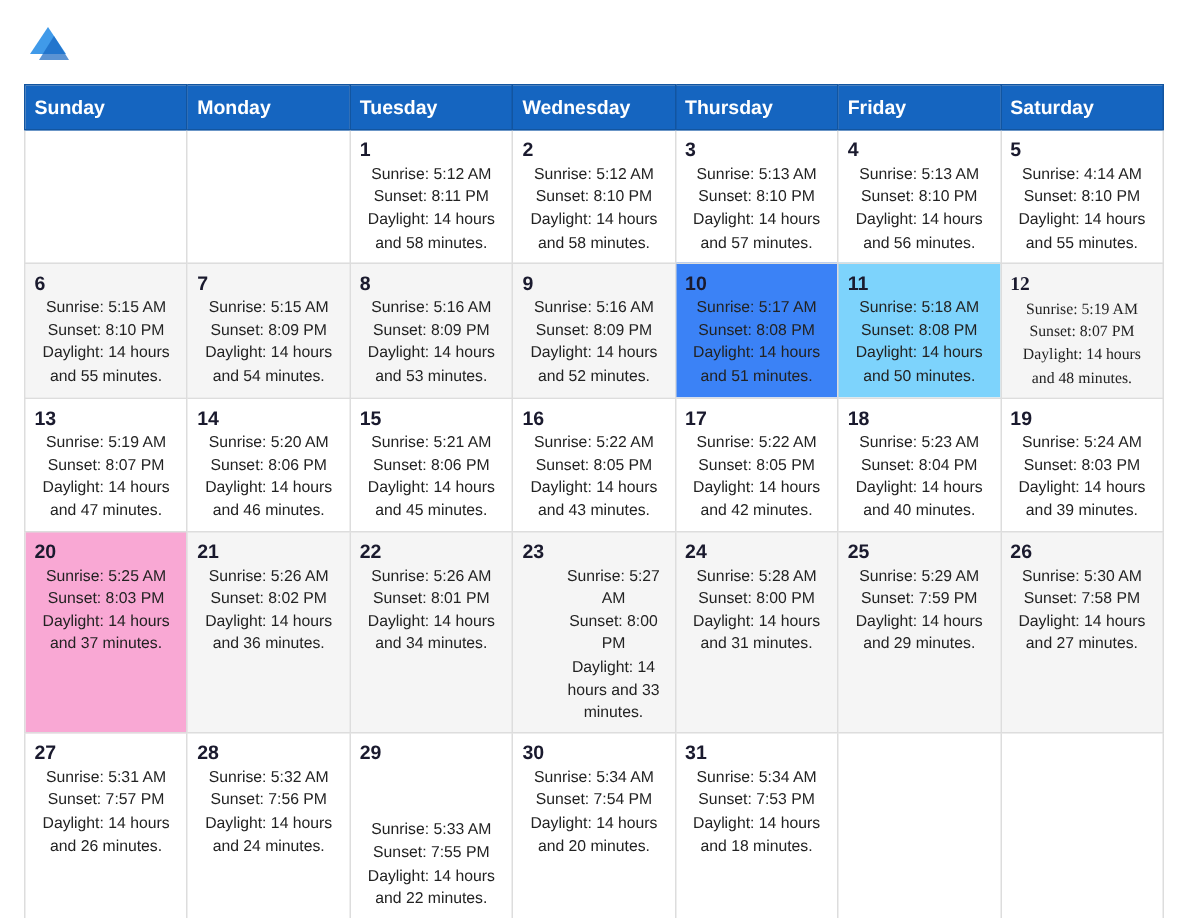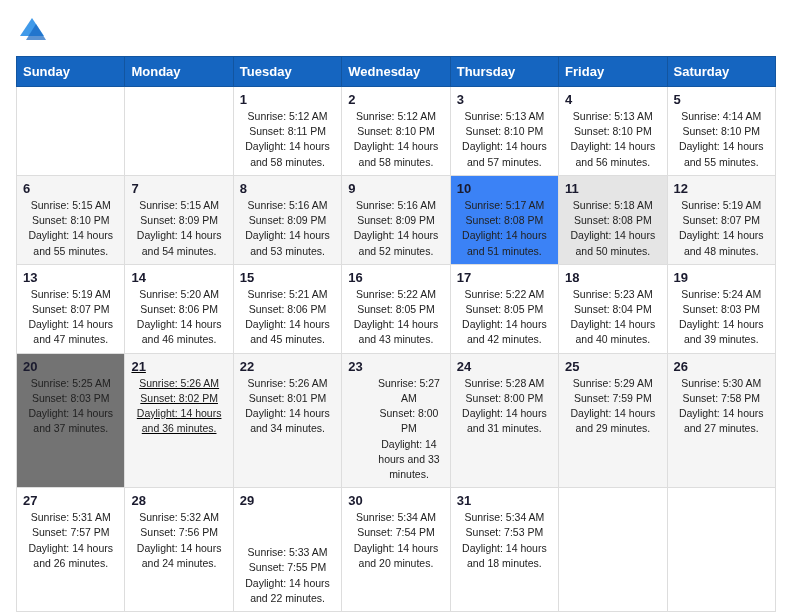--- a/index.html
+++ b/index.html
@@ -200,27 +200,27 @@
           <div class="day-info" style="white-space: pre-line;">Sunrise: 5:16 AM
 Sunset: 8:09 PM
 Daylight: 14 hours and 52 minutes.</div>
         </td>
         <td style="background: #3b82f6;">
           <span class="day-num">10</span>
           <div class="day-info" style="white-space: pre-line;">Sunrise: 5:17 AM
 Sunset: 8:08 PM
 Daylight: 14 hours and 51 minutes.</div>
         </td>
-        <td style="background: #e5e5e5;">
+        <td style="background: #7dd3fc;">
           <span class="day-num">11</span>
           <div class="day-info" style="white-space: pre-line;">Sunrise: 5:18 AM
 Sunset: 8:08 PM
 Daylight: 14 hours and 50 minutes.</div>
         </td>
-        <td style="background: rgb(245, 245, 245);">
+        <td style="background: rgb(245, 245, 245); font-family: Liberation Serif, serif;">
           <span class="day-num">12</span>
           <div class="day-info" style="white-space: pre-line;">Sunrise: 5:19 AM
 Sunset: 8:07 PM
 Daylight: 14 hours and 48 minutes.</div>
         </td>
       </tr>
       <tr>
         <td>
           <span class="day-num">13</span>
           <div class="day-info" style="white-space: pre-line;">Sunrise: 5:19 AM
@@ -258,27 +258,27 @@
 Daylight: 14 hours and 40 minutes.</div>
         </td>
         <td>
           <span class="day-num">19</span>
           <div class="day-info" style="white-space: pre-line;">Sunrise: 5:24 AM
 Sunset: 8:03 PM
 Daylight: 14 hours and 39 minutes.</div>
         </td>
       </tr>
       <tr>
-        <td style="background: #737373;">
+        <td style="background: #f9a8d4;">
           <span class="day-num">20</span>
           <div class="day-info" style="white-space: pre-line;">Sunrise: 5:25 AM
 Sunset: 8:03 PM
 Daylight: 14 hours and 37 minutes.</div>
         </td>
-        <td style="background: rgb(245, 245, 245); text-decoration: underline;">
+        <td style="background: rgb(245, 245, 245);">
           <span class="day-num">21</span>
           <div class="day-info" style="white-space: pre-line;">Sunrise: 5:26 AM
 Sunset: 8:02 PM
 Daylight: 14 hours and 36 minutes.</div>
         </td>
         <td style="background: rgb(245, 245, 245);">
           <span class="day-num">22</span>
           <div class="day-info" style="white-space: pre-line;">Sunrise: 5:26 AM
 Sunset: 8:01 PM
 Daylight: 14 hours and 34 minutes.</div>

